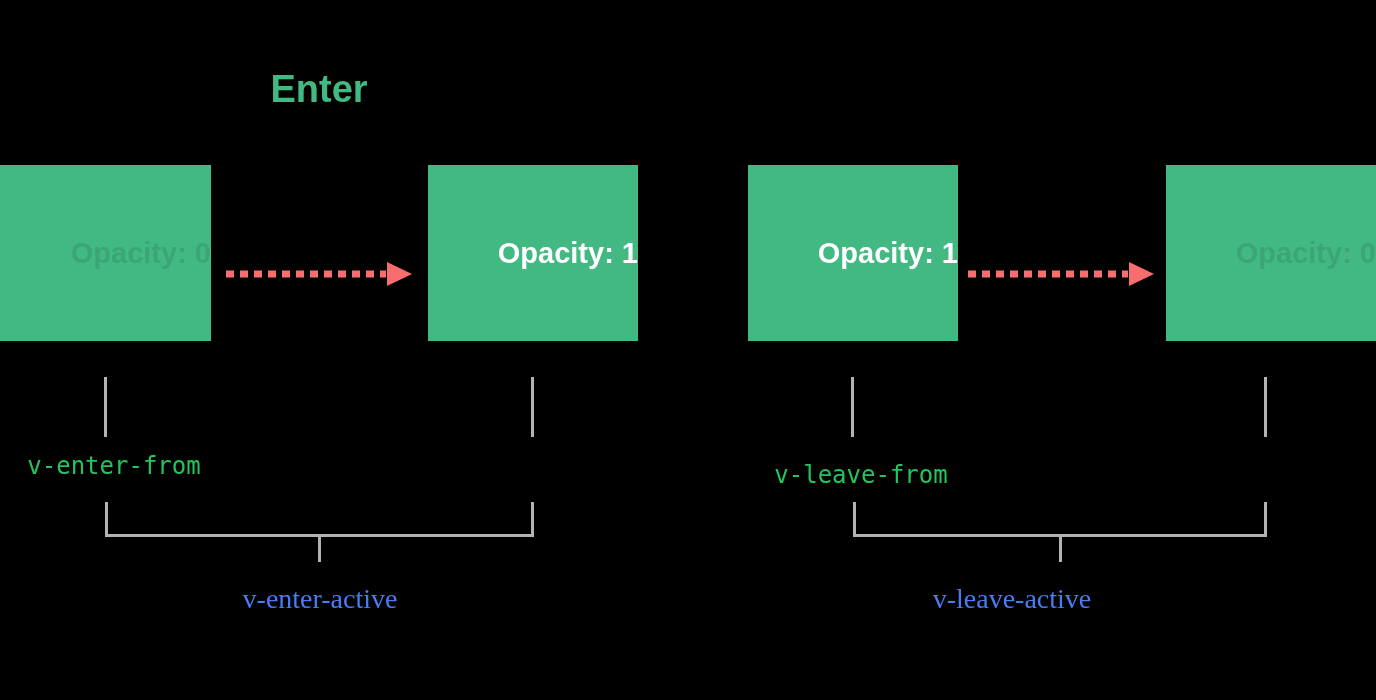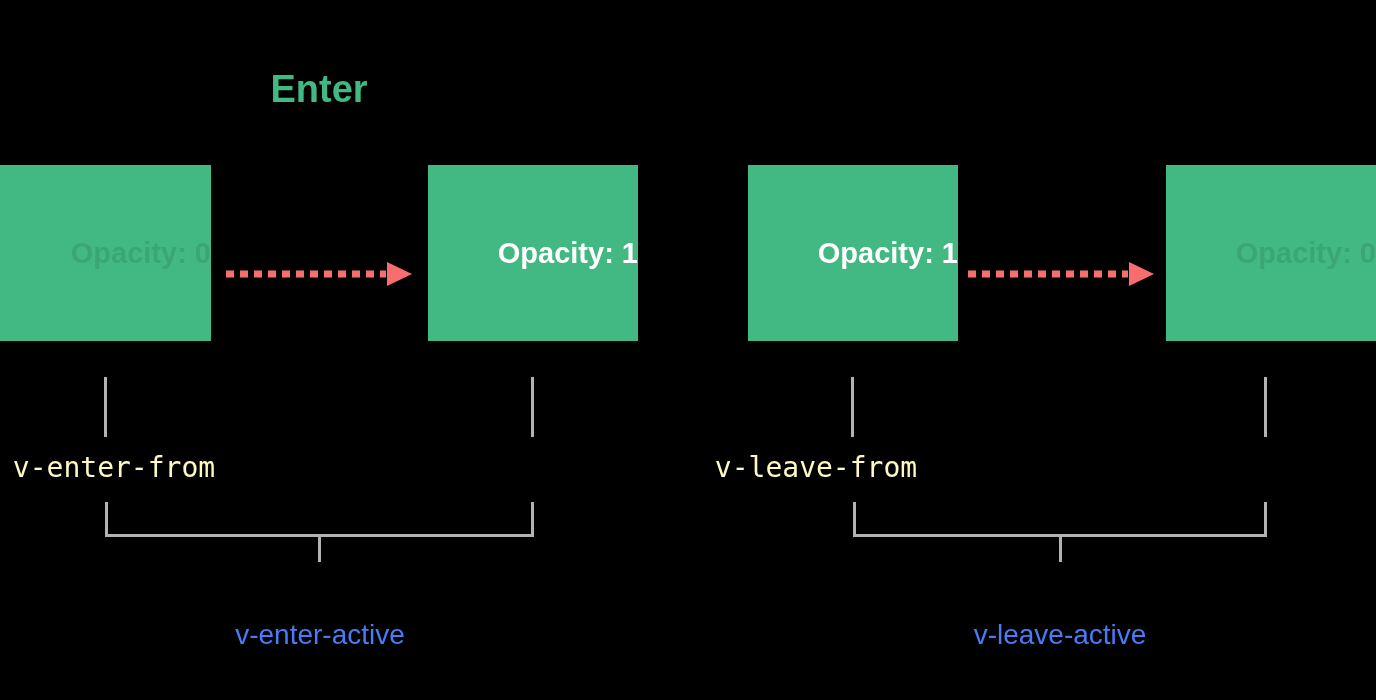--- a/index.html
+++ b/index.html
@@ -38,51 +38,51 @@
     background:#b3b3b3;
   }
   #conn-enter-from{left:104px;}
   #conn-enter-to{left:531px;}
   #conn-leave-from{left:851px;}
   #conn-leave-to{left:1264px;}
   .class-label{
     position:absolute;top:453px;
     transform:translateX(-50%);
     font-family:"DejaVu Sans Mono", monospace;
-    font-size:28px;line-height:1.1;
-    color:#fef9c3;white-space:nowrap;
+    font-size:24px;line-height:1.1;
+    color:#22c55e;white-space:nowrap;
   }
   #label-enter-from{left:114px;}
   #label-enter-to{left:534px;}
-  #label-leave-from{left:816px;}
+  #label-leave-from{left:861px;margin-top:9px;}
   #label-leave-to{left:1268px;}
   .bracket{
     position:absolute;top:502px;height:35px;
     box-sizing:border-box;
     border-left:3px solid #b3b3b3;
     border-right:3px solid #b3b3b3;
     border-bottom:3px solid #b3b3b3;
   }
   #bracket-enter{left:105px;width:429px;}
   #bracket-leave{left:853px;width:414px;}
   .bracket-stub{
     position:absolute;top:536px;width:3px;height:26px;
     background:#b3b3b3;
   }
   #stub-enter{left:318px;}
   #stub-leave{left:1059px;}
   .active-label{
     position:absolute;top:584px;
     transform:translateX(-50%);
-    font-family:Liberation Sans, sans-serif;
+    font-family:Liberation Serif, serif;
     font-size:28px;line-height:1.1;
-    color:#4a7bf7;white-space:nowrap;margin-top:36px;
+    color:#4a7bf7;white-space:nowrap;
   }
   #label-enter-active{left:320px;}
-  #label-leave-active{left:1060px;}
+  #label-leave-active{left:1012px;}
 </style>
 </head>
 <body>
 
 <div id="canvas">
 
   <div class="section-title" id="title-enter">Enter</div>
 
   <div class="tbox" id="box-enter-from">
     <span class="op-label op-faded">Opacity: 0</span>

